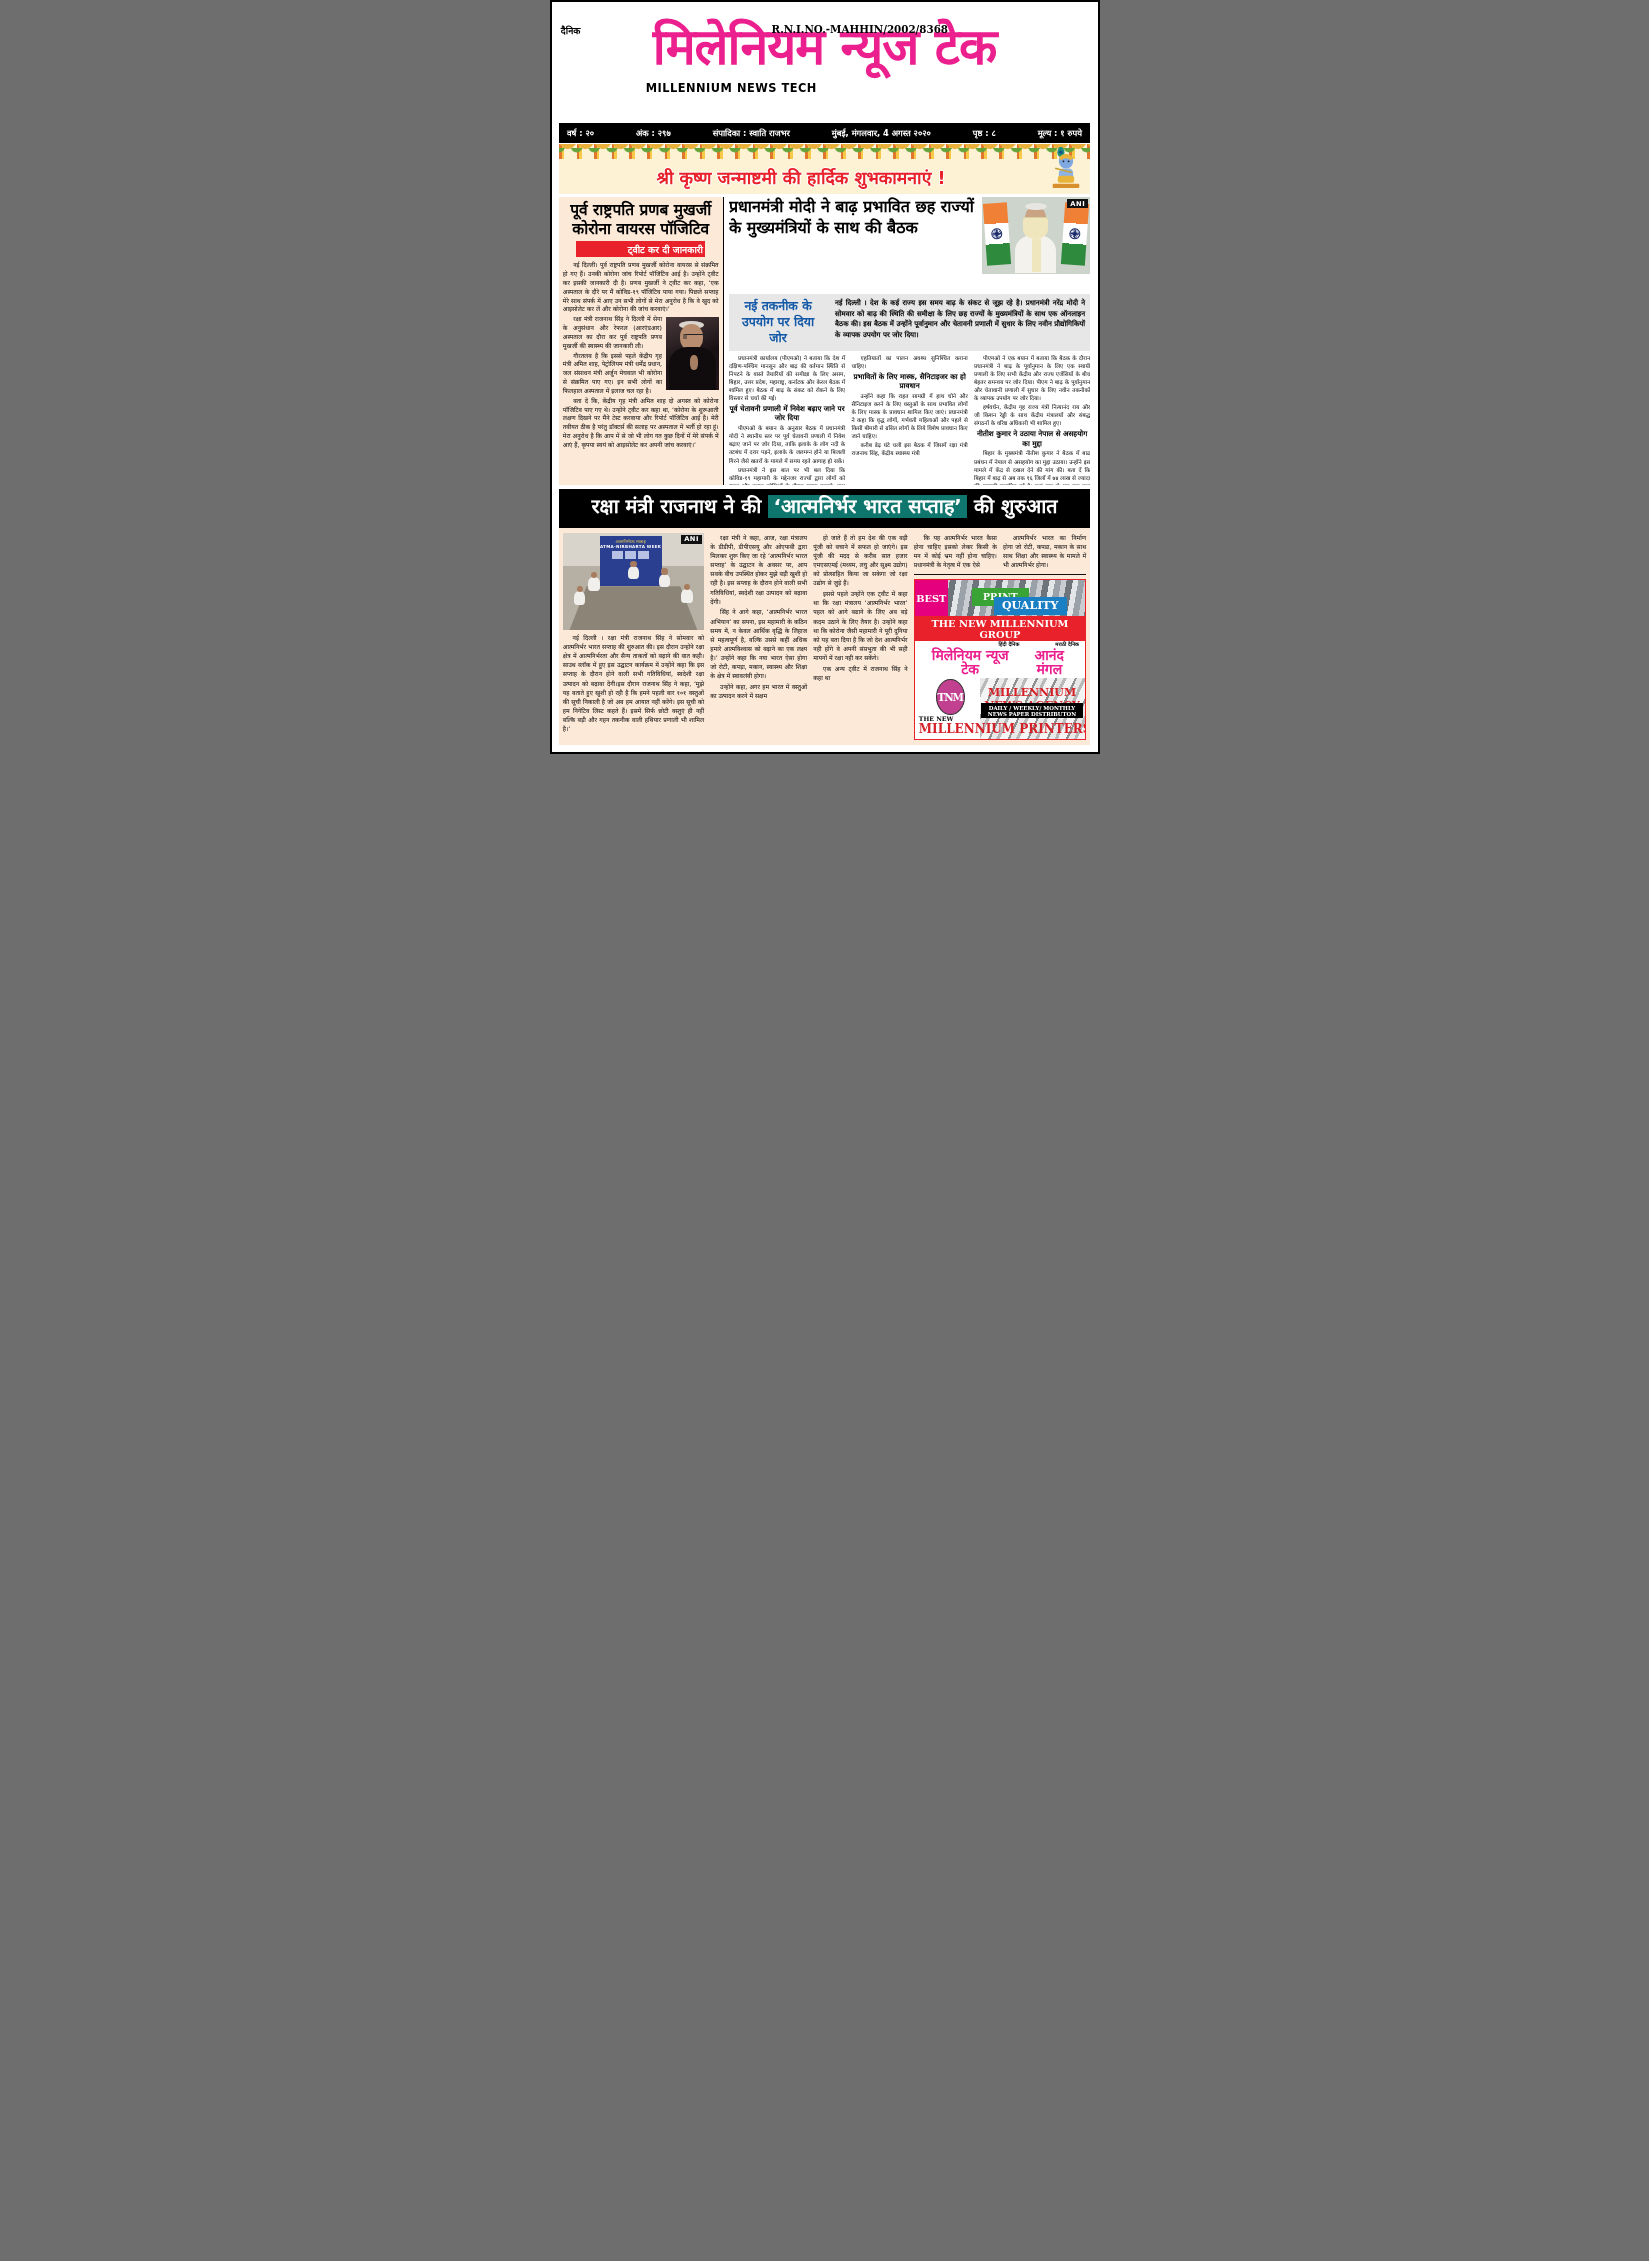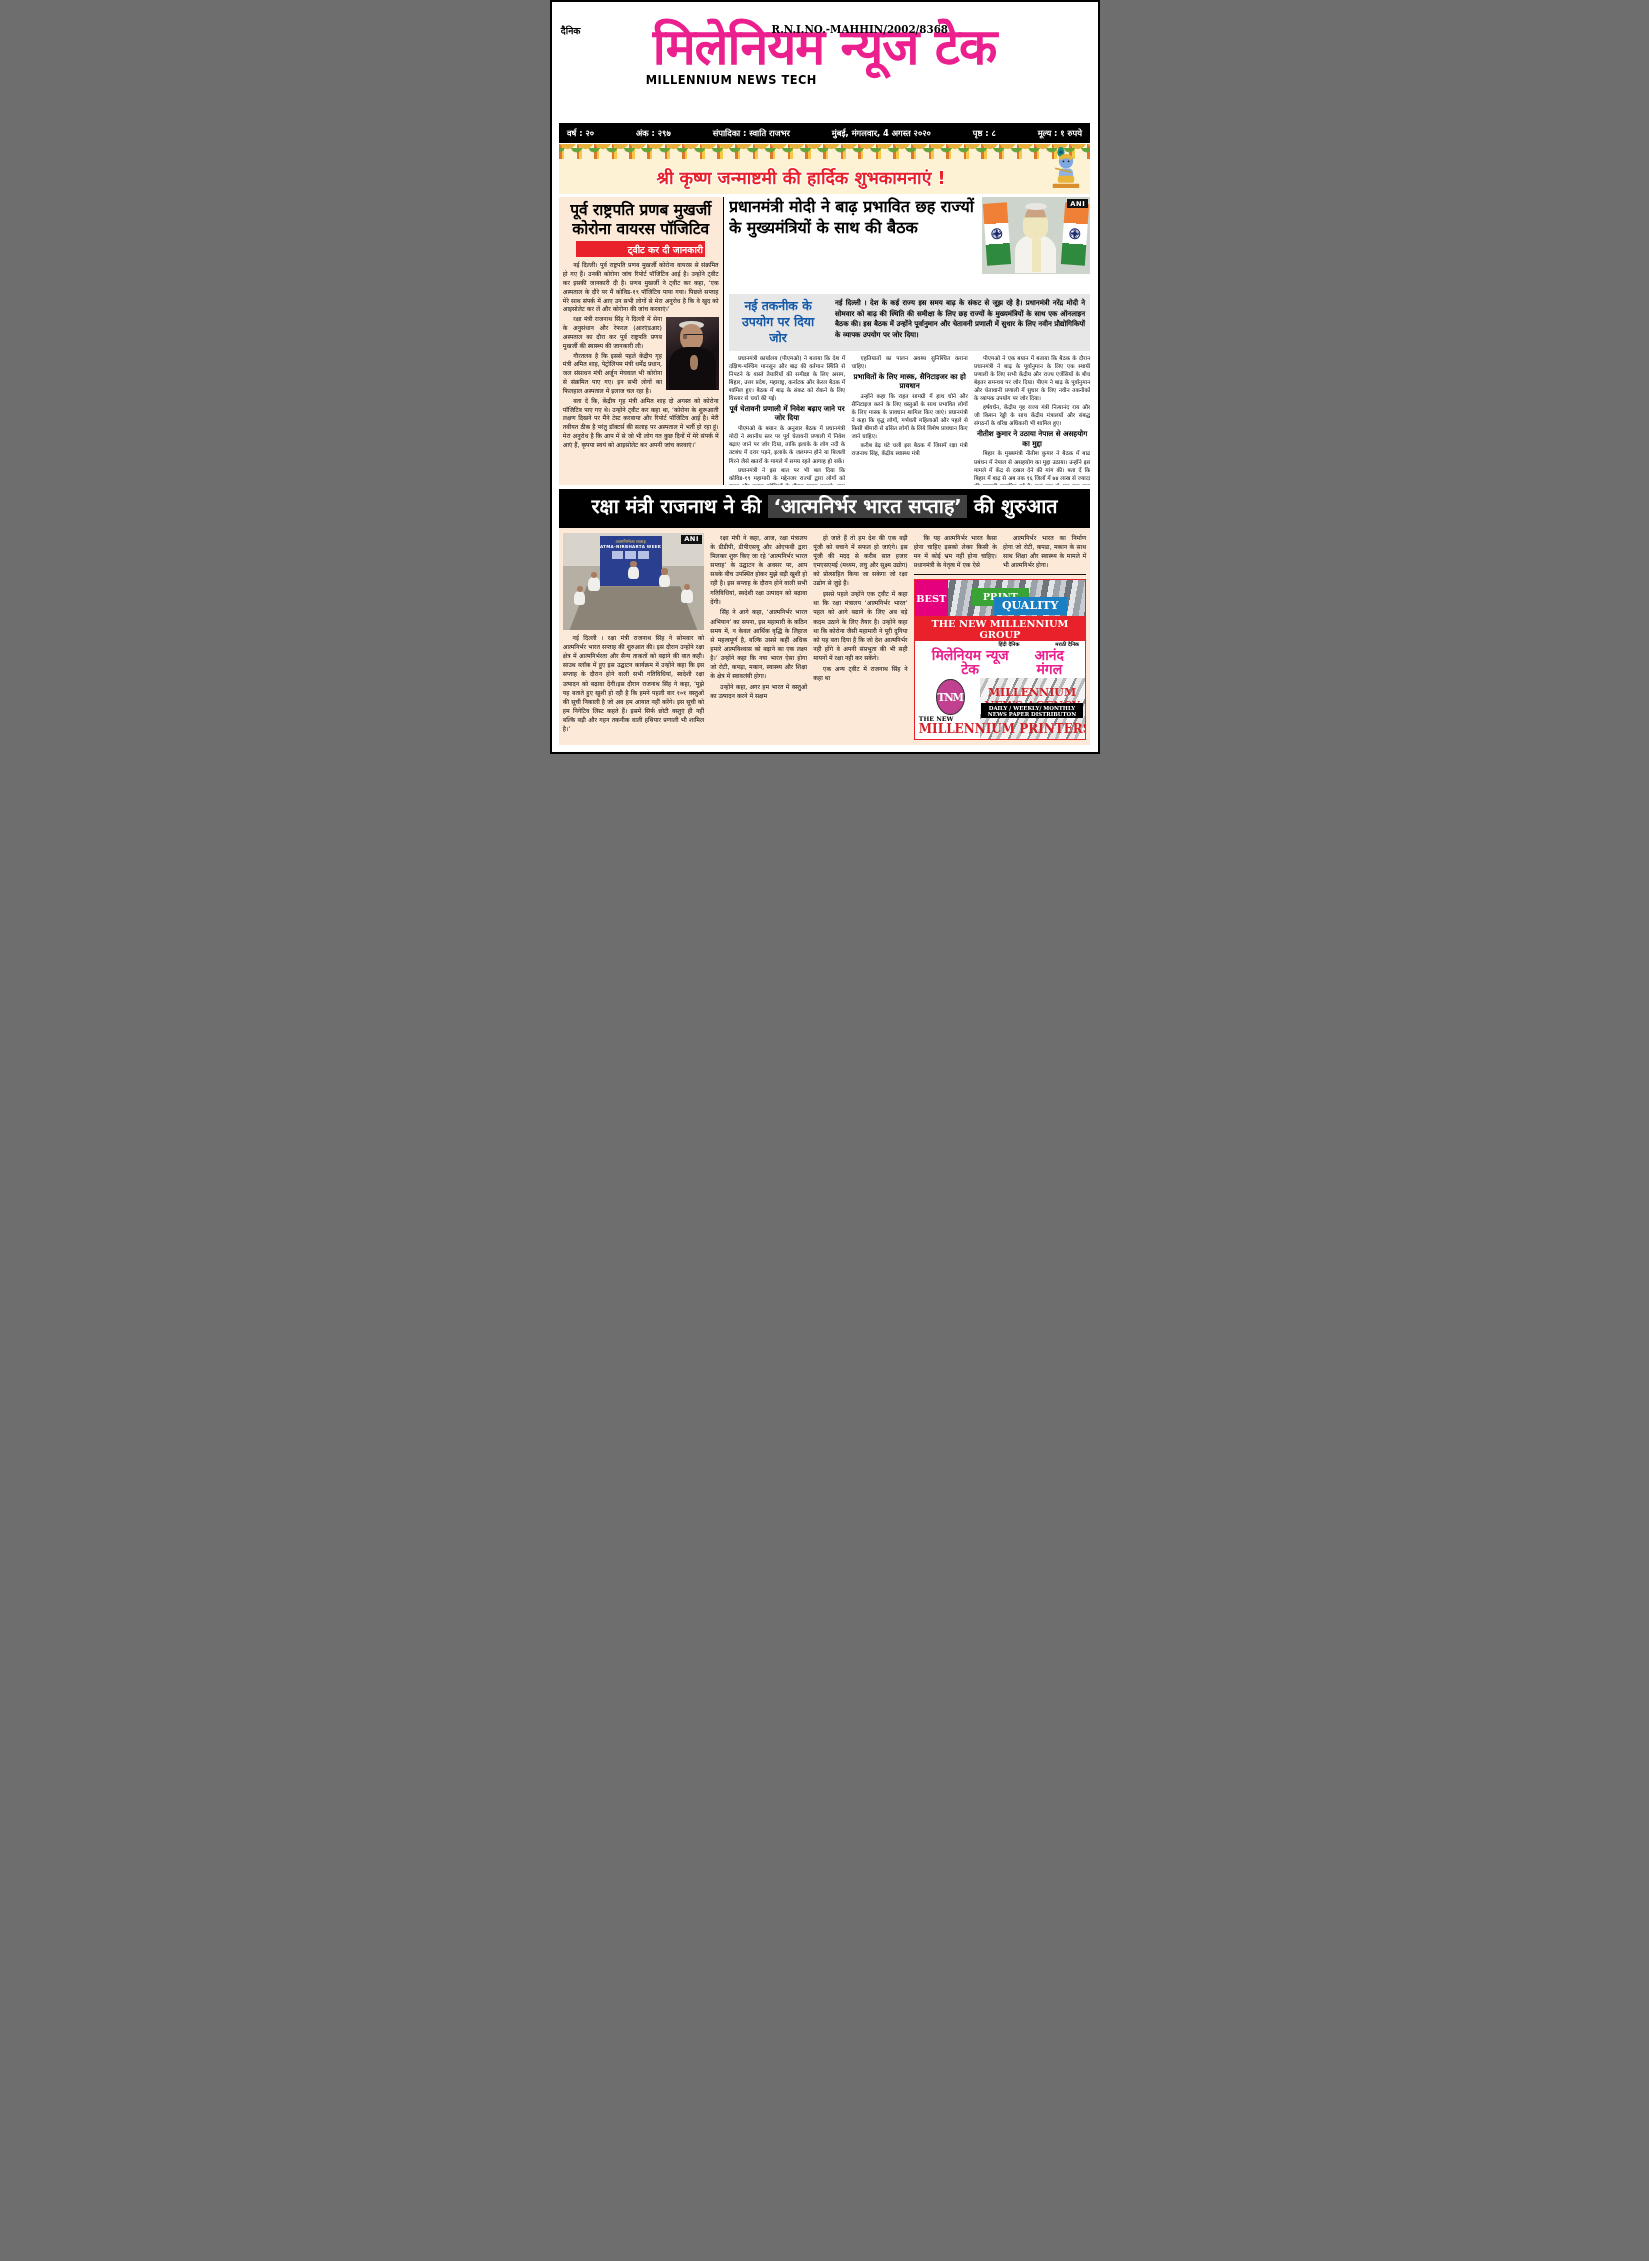--- a/index.html
+++ b/index.html
@@ -6,21 +6,21 @@
   .page{width:550px;height:754px;margin:0 auto;background:#fff;border:2.6px solid #000;
         box-sizing:border-box;padding:4.1px 7.2px;position:relative;overflow:hidden;
         font-family:"DejaVu Sans",sans-serif;color:#000;}
   
   .masthead{position:relative;height:101px;}
   .daily{position:absolute;left:2.1px;top:2.1px;font-size:9.3px;font-weight:800;}
   .rni{position:absolute;left:50%;top:1px;transform:translateX(-30%);
        font-family:"DejaVu Serif",serif;font-weight:bold;font-size:10.3px;}
   .mast-title{text-align:center;font-size:50px;line-height:1.0;font-weight:800;
       color:#ec1f8e;margin-top:15.5px;letter-spacing:-1px;white-space:nowrap;}
-  .mast-sub{font-size:11.4px;font-weight:800;letter-spacing:0.5px;margin:1px 0 0 87px;}
+  .mast-sub{font-size:11.4px;font-weight:800;letter-spacing:0.5px;margin:9px 0 0 87px;}
   
   .infobar{background:#000;color:#fff;display:flex;justify-content:space-between;
       align-items:center;font-size:8.3px;font-weight:700;padding:4.7px 8.3px;gap:4.1px;white-space:nowrap;}
   
   .festive{position:relative;height:50px;background:#fdf2d4;overflow:hidden;margin-top:1px;}
   .garland{position:absolute;top:0;left:0;right:0;height:15.5px;
     background:
       radial-gradient(circle at 8.8px -3.6px,#e9b13c 8.3px,transparent 8.8px) repeat-x 0 0/17.6px 12.4px,
       radial-gradient(circle at 8.8px -1.6px,#63a33a 5.7px,transparent 6.2px) repeat-x 8.8px 3.6px/17.6px 13.5px,
       repeating-linear-gradient(90deg,#e2762c 0 2.6px,#f7c948 2.6px 5.2px,transparent 5.2px 17.6px);}
@@ -65,21 +65,21 @@
   .lead-box{background:#e7e7e7;display:grid;grid-template-columns:88px 1fr;gap:13px;
       padding:4.1px 5.2px;margin-top:20px;}
   .blue-sub{color:#1559a8;font-size:12.4px;font-weight:800;text-align:center;line-height:1.3;align-self:center;}
   .lead-text{font-size:7px;font-weight:700;line-height:1.5;text-align:justify;margin:0;}
   .cols3{display:grid;grid-template-columns:1fr 1fr 1fr;gap:6.2px;margin-top:3.1px;overflow:hidden;}
   .cols3 p{font-size:5.7px;line-height:1.42;text-align:justify;text-indent:1.6em;margin:0 0 1px;}
   .col-subhead{font-size:7.2px;font-weight:800;text-align:center;line-height:1.3;margin:1.6px 0;}
   
   .bottom-headline{background:#000;color:#fff;text-align:center;font-size:19.7px;font-weight:800;
       padding:3.1px 1px 8.3px;margin-top:4.1px;white-space:nowrap;}
-  .bh-highlight{background:#404040;padding:0 5.2px;}
+  .bh-highlight{background:#0f766e;padding:0 5.2px;}
   .bottom-body{background:#fce9d8;display:grid;grid-template-columns:27% 18.5% 18% 1fr;
       gap:6.2px;padding:5.2px 4.1px;overflow:hidden;}
   .bottom-body p{font-size:6.1px;line-height:1.5;text-align:justify;text-indent:1.6em;margin:0 0 1.6px;}
   .meeting-photo{position:relative;width:100%;height:97px;background:
       linear-gradient(180deg,#d8d4cc 0 34%,#b6b0a4 34% 100%);overflow:hidden;margin-bottom:3.1px;}
   .screen{position:absolute;left:26%;top:3.1px;width:44%;height:52%;background:#2a3f8f;color:#fff;
       text-align:center;padding-top:3.1px;box-sizing:border-box;}
   .screen .s1{font-size:4.1px;color:#f3d14e;} .screen .s2{font-size:4.1px;font-weight:800;letter-spacing:0.3px;}
   .screen .rowsq{display:flex;gap:1.6px;justify-content:center;margin-top:2.1px;}
   .screen .sq{width:11.4px;height:8.3px;background:#cfd8f2;opacity:.85;}

